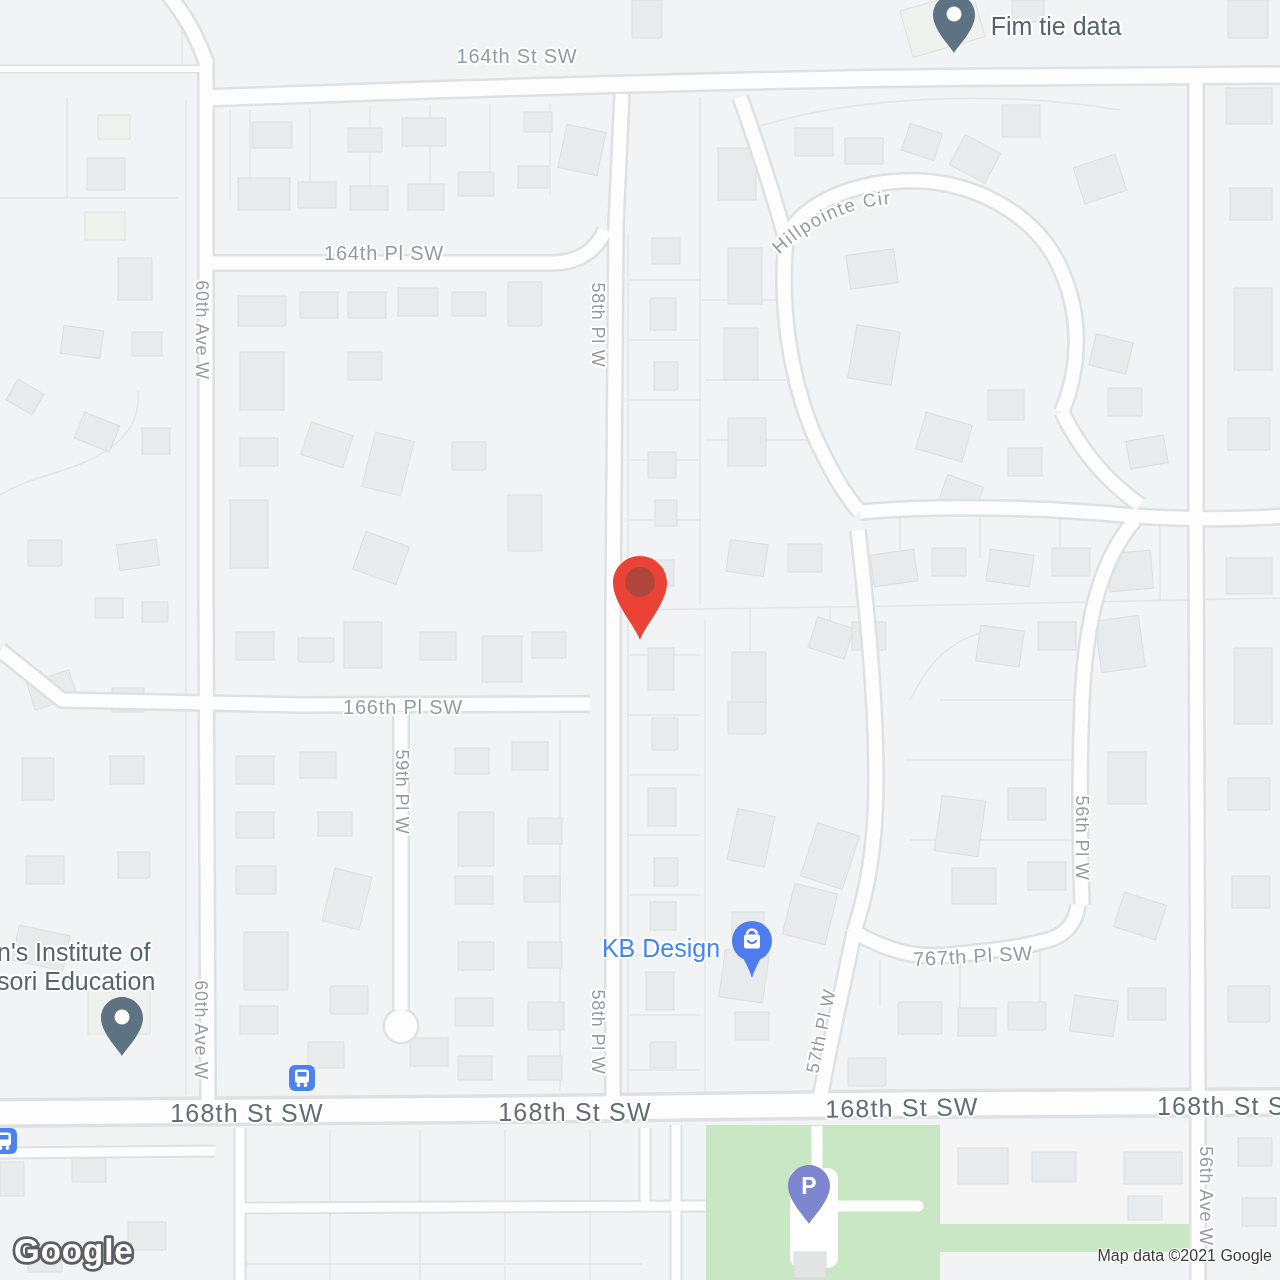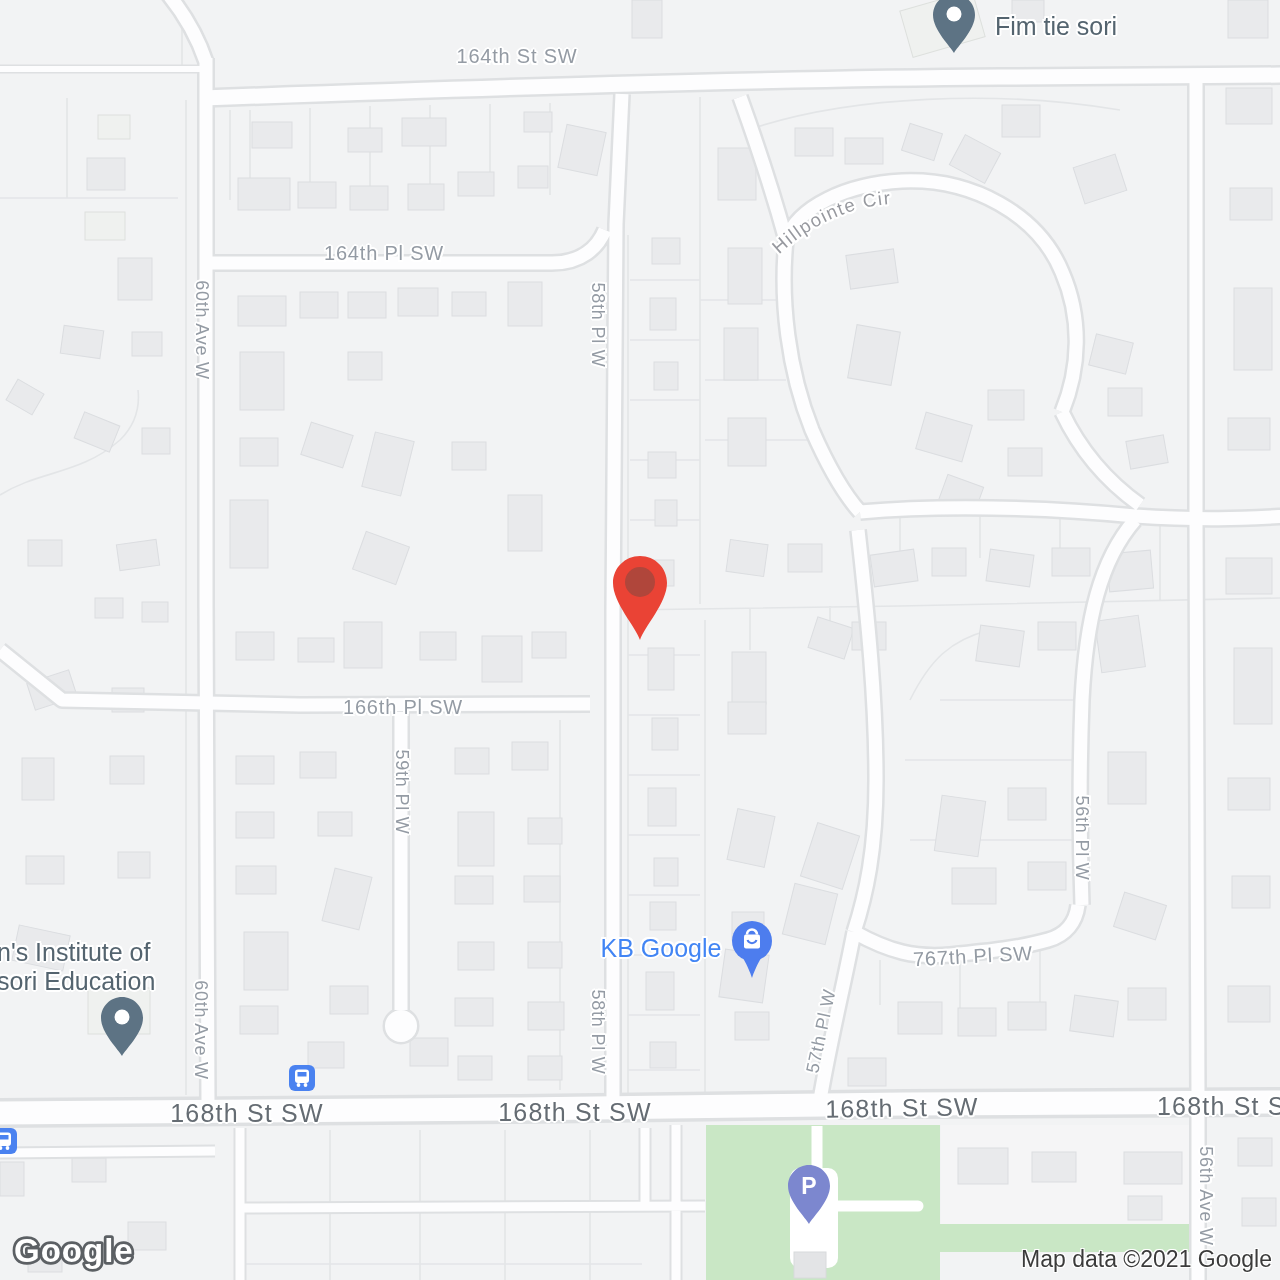--- a/index.html
+++ b/index.html
@@ -18,21 +18,21 @@
   }
   .slabel.lg{font-size:20px}
   .slabel.main{font-size:25px;color:#656C73;letter-spacing:1.2px}
   
   .poi{
     position:absolute;white-space:nowrap;line-height:1.16;
     font-size:25px;color:#54646F;
     text-shadow:-1.5px -1.5px 0 #fff,1.5px -1.5px 0 #fff,-1.5px 1.5px 0 #fff,1.5px 1.5px 0 #fff,0 -2px 0 #fff,0 2px 0 #fff,-2px 0 0 #fff,2px 0 0 #fff;
   }
   .attr{
-    position:absolute;font-size:23px;color:#3B3B3B;white-space:nowrap;line-height:1;
+    position:absolute;font-size:16px;color:#3B3B3B;white-space:nowrap;line-height:1;
     text-shadow:-1px -1px 0 #fff,1px -1px 0 #fff,-1px 1px 0 #fff,1px 1px 0 #fff;
   }
   .b{fill:#E9EAEC;stroke:#DBDDE0;stroke-width:1}
   .bl{fill:#EFF1EF;stroke:#DDE0DD;stroke-width:1}
   .lot{stroke:#E3E5E7;stroke-width:1.6;fill:none}
   .case{stroke:#DEE0E2;fill:none}
   .road{stroke:#FDFDFE;fill:none}
 </style>
 </head>
 <body>
@@ -293,28 +293,28 @@
   <div class="slabel" style="left:1206px;top:1196px;transform:translate(-50%,-50%) rotate(90deg)">56th Ave W</div>
   <div class="slabel main" style="left:247px;top:1113px;transform:translate(-50%,-50%)">168th St SW</div>
   <div class="slabel main" style="left:575px;top:1112px;transform:translate(-50%,-50%)">168th St SW</div>
   <div class="slabel main" style="left:902px;top:1108px;transform:translate(-50%,-50%) rotate(-1deg)">168th St SW</div>
   <div class="slabel main" style="left:1157px;top:1106px;transform:translateY(-50%)">168th St SW</div>
 
   <svg class="abs" style="left:928px;top:-11px" width="52" height="66" viewBox="-26 -26 52 66">
     <path d="M0,-21 C-11.6,-21 -21,-11.6 -21,0 C-21,15 -3,32 0,38 C3,32 21,15 21,0 C21,-11.6 11.6,-21 0,-21 Z" fill="#5D7384"></path>
     <circle cx="0" cy="-1" r="7.5" fill="#FFFFFF"></circle>
   </svg>
-  <div class="poi" style="left: 1056px; top: 26px; transform: translate(-50%, -50%); color: rgb(84, 100, 111);">Fim tie sori</div>
+  <div class="poi" style="left: 1056px; top: 26px; transform: translate(-50%, -50%); color: rgb(84, 100, 111);">Fim tie data</div>
 
   <svg class="abs" style="left:606px;top:549px" width="68" height="95" viewBox="-34 -34 68 95">
     <path d="M0,-27 C-15,-27 -27,-15 -27,0 C-27,20 -4,44 0,57 C4,44 27,20 27,0 C27,-15 15,-27 0,-27 Z" fill="#EA4335"></path>
     <circle cx="0" cy="-1" r="15" fill="#B0463B"></circle>
   </svg>
 
-  <div class="poi" style="left: 661px; top: 948px; transform: translate(-50%, -50%); color: rgb(66, 133, 244);">KB Google</div>
+  <div class="poi" style="left: 661px; top: 948px; transform: translate(-50%, -50%); color: rgb(66, 133, 244);">KB Design</div>
   <svg class="abs" style="left:728px;top:917px" width="48" height="62" viewBox="-24 -24 48 62">
     <path d="M-9,17 C-4,26 -2,31 0,37 C2,31 4,26 9,17 Z" fill="#4D7DEE"></path>
     <circle cx="0" cy="0" r="20" fill="#4D7DEE"></circle>
     <path d="M-5,-6.5 A5,5 0 0 1 5,-6.5" stroke="#FFFFFF" stroke-width="2.6" fill="none"></path>
     <rect x="-8" y="-6.5" width="16" height="14" rx="2" fill="#FFFFFF"></rect>
     <path d="M-4.5,-1 A4.8,4.8 0 0 0 4.5,-1" stroke="#4D7DEE" stroke-width="2" fill="none"></path>
   </svg>
 
   <div class="poi" style="left: -3px; top: 952px; transform: translateY(-50%); color: rgb(84, 100, 111);">n's Institute of</div>
   <div class="poi" style="left: -3px; top: 981px; transform: translateY(-50%); color: rgb(84, 100, 111);">sori Education</div>

